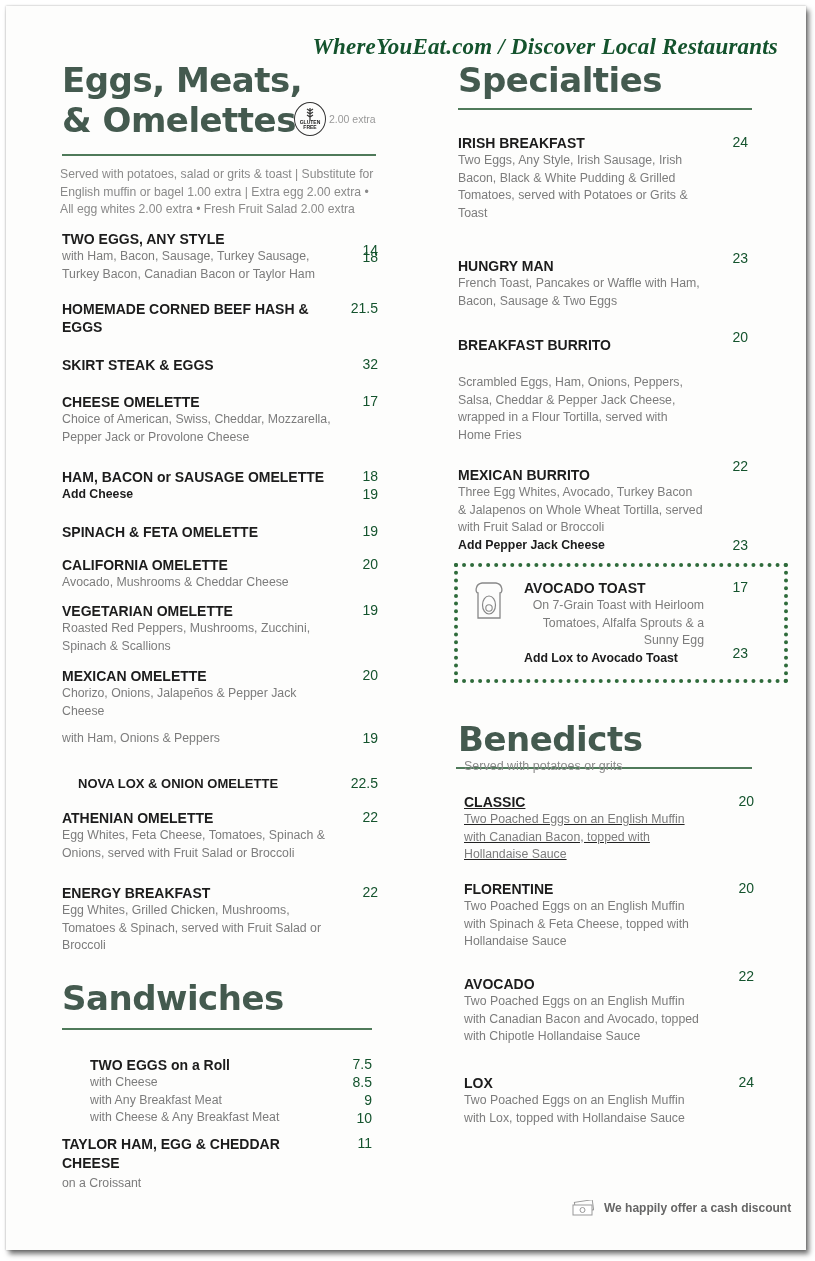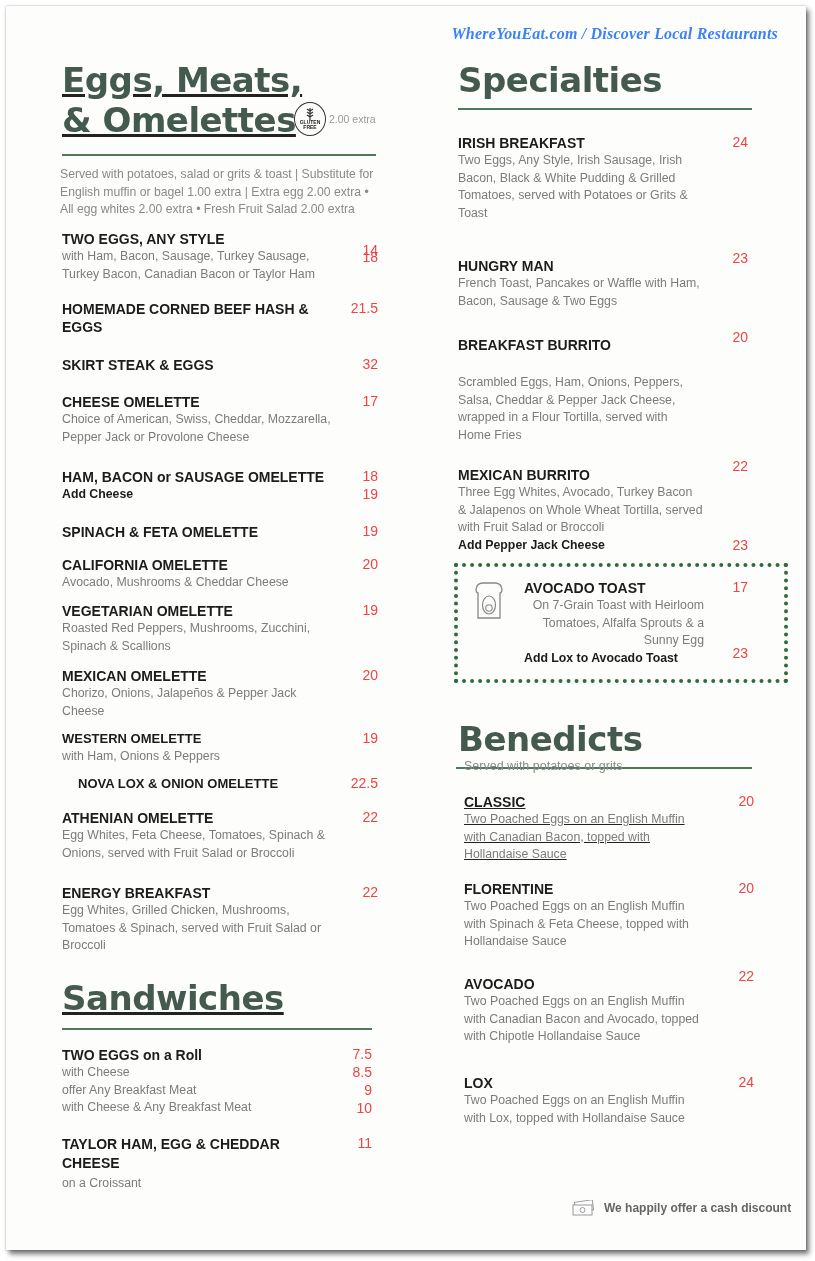--- a/index.html
+++ b/index.html
@@ -4,38 +4,38 @@
 <style>
   * { box-sizing: border-box; margin: 0; padding: 0; }
   html, body { width: 815px; height: 1261px; background: #ffffff; overflow: hidden; }
   body { position: relative; font-family: "Liberation Sans", sans-serif; color: #222; }
   .page {
     position: absolute; left: 6px; top: 6px; width: 800px; height: 1244px;
     background: #fdfdfc;
     box-shadow: 3px 4px 5px rgba(0,0,0,0.55), 0 0 2px rgba(0,0,0,0.3);
   }
   .watermark {
-    position: absolute; top: 19px; right: 28px;
+    position: absolute; top: 28px; right: 28px;
     font-family: "Liberation Serif", serif; font-style: italic; font-weight: bold;
-    font-size: 16px; color: #3b82f6; letter-spacing: 0.2px;
+    font-size: 23px; color: #14532d; letter-spacing: 0.2px;
   }
   .col { position: absolute; }
-  .col-left { left: 56px; width: 316px; text-decoration: underline; }
+  .col-left { left: 56px; width: 316px; }
   .col-right { left: 452px; width: 300px; }
   .section-title {
     font-family: "DejaVu Sans", sans-serif; font-weight: bold; color: #445a4f;
     font-size: 34px; line-height: 40px; letter-spacing: -0.5px;
   }
   .rule { height: 2px; background: #4f7a5a; }
   .intro { color: #8a8a8a; font-size: 12.2px; line-height: 17.5px; }
   .item { position: absolute; left: 0; right: 0; }
   .item .name { font-weight: bold; font-size: 14px; line-height: 18px; color: #1c1c1c; text-transform: none; }
   .item .desc { color: #7c7c7c; font-size: 12.3px; line-height: 17.6px; }
   .item .addon { color: #1c1c1c; font-size: 12.3px; line-height: 17.6px; font-weight: bold; }
-  .price { position: absolute; right: 0; font-size: 14px; color: #ef4444; text-align: right; }
+  .price { position: absolute; right: 0; font-size: 14px; color: #14532d; text-align: right; }
   .gf { position: absolute; display: flex; align-items: center; gap: 3px; }
   .gf-badge { width: 32px; height: 34px; border: 1.5px solid #333; border-radius: 50%; display:flex; flex-direction:column; align-items:center; justify-content:center; font-size: 5px; font-weight: bold; line-height: 5px; }
   .gf-extra { color: #999; font-size: 10.5px; }
   .avo-box {
     position: absolute; left: 448px; top: 557px; width: 334px; height: 120px;
     border: 4px dotted #2f6b3b;
   }
   .avo-icon { position: absolute; left: 16px; top: 14px; width: 30px; height: 40px; }
   .cash { position: absolute; left: 566px; top: 1194px; display: flex; align-items: center; gap: 10px; font-size: 12px; font-weight: bold; color: #666; }
 </style>
@@ -105,21 +105,20 @@
       <div class="name">VEGETARIAN OMELETTE</div>
       <div class="desc" style="width:260px;">Roasted Red Peppers, Mushrooms, Zucchini, Spinach &amp; Scallions</div>
       <div class="price" style="top:0;">19</div>
     </div>
     <div class="item" style="top:501px;">
       <div class="name">MEXICAN OMELETTE</div>
       <div class="desc" style="width:250px;">Chorizo, Onions, Jalapeños &amp; Pepper Jack Cheese</div>
       <div class="price" style="top:0;">20</div>
     </div>
     <div class="item" style="top:564px;">
-      <div class="name" style="font-size:13px;">WESTERN OMELETTE</div>
       <div class="desc">with Ham, Onions &amp; Peppers</div>
       <div class="price" style="top:0;">19</div>
     </div>
     <div class="item" style="top:609px;">
       <div class="name" style="font-size:13px;padding-left:16px;">NOVA LOX &amp; ONION OMELETTE</div>
       <div class="price" style="top:0;">22.5</div>
     </div>
     <div class="item" style="top:643px;">
       <div class="name">ATHENIAN OMELETTE</div>
       <div class="desc" style="width:270px;">Egg Whites, Feta Cheese, Tomatoes, Spinach &amp; Onions, served with Fruit Salad or Broccoli</div>
@@ -129,24 +128,24 @@
       <div class="name">ENERGY BREAKFAST</div>
       <div class="desc" style="width:265px;">Egg Whites, Grilled Chicken, Mushrooms, Tomatoes &amp; Spinach, served with Fruit Salad or Broccoli</div>
       <div class="price" style="top:0;">22</div>
     </div>
   </div>
 
   <div class="col col-left" style="top:972px; height:220px;">
     <div class="section-title">Sandwiches</div>
     <div class="rule" style="margin-top:10px; width:310px;"></div>
 
-    <div class="item" style="top:68px; right:6px;">
+    <div class="item" style="top:78px; right:6px;margin-left:28px;">
       <div class="name">TWO EGGS on a Roll</div>
       <div class="desc">with Cheese</div>
-      <div class="desc">offer Any Breakfast Meat</div>
+      <div class="desc">with Any Breakfast Meat</div>
       <div class="desc">with Cheese &amp; Any Breakfast Meat</div>
       <div class="price" style="top:0;">7.5</div>
       <div class="price" style="top:18px;">8.5</div>
       <div class="price" style="top:36px;">9</div>
       <div class="price" style="top:54px;">10</div>
     </div>
     <div class="item" style="top:157px; right:6px;">
       <div class="name" style="width:230px; line-height:19px;">TAYLOR HAM, EGG &amp; CHEDDAR CHEESE</div>
       <div class="desc" style="margin-top:2px;">on a Croissant</div>
       <div class="price" style="top:0;">11</div>

